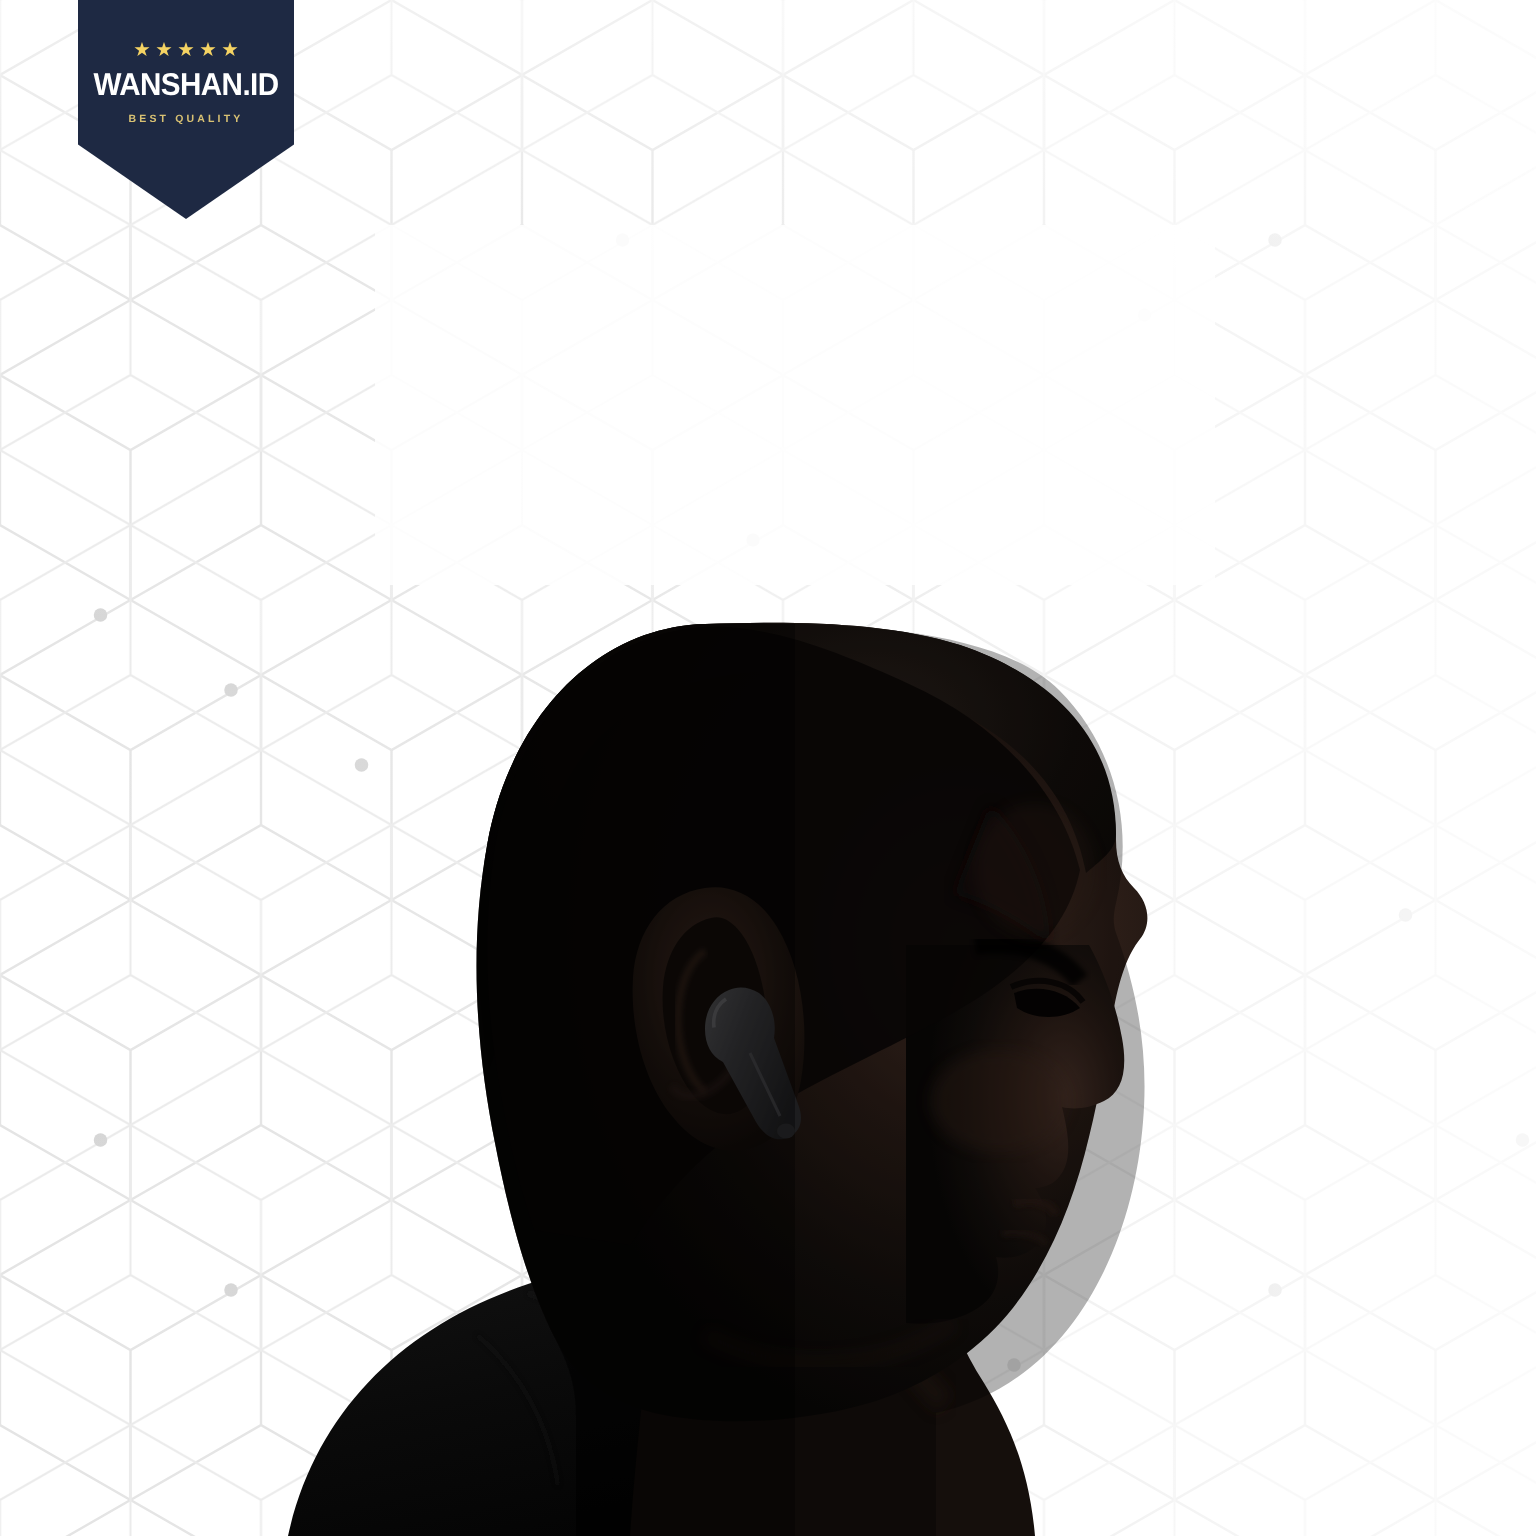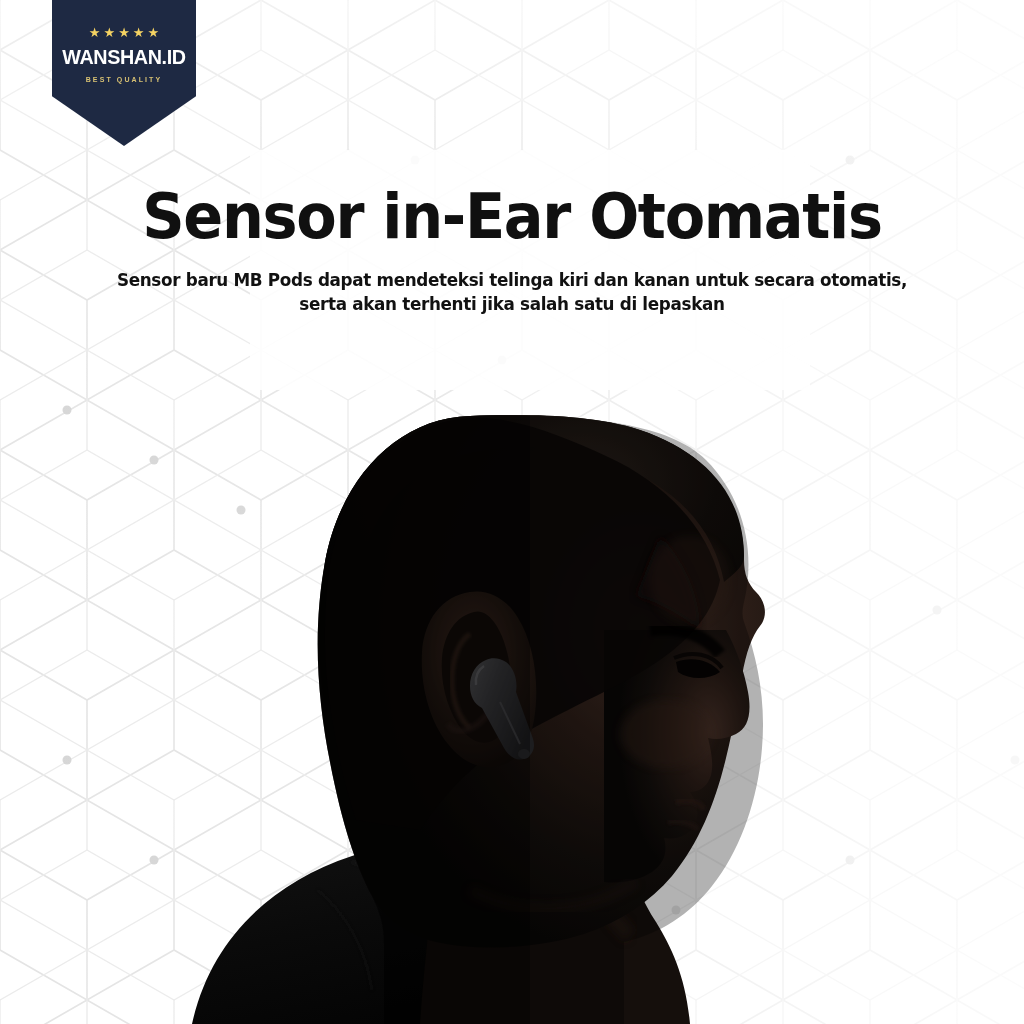--- a/index.html
+++ b/index.html
@@ -368,21 +368,14 @@
         <span>★</span>
         <span>★</span>
         <span>★</span>
         <span>★</span>
       </div>
       <div class="badge-name">WANSHAN.ID</div>
       <div class="badge-tagline">BEST QUALITY</div>
     </div>
   </div>
 
-  <div id="headline-block">
-    <h1 id="headline">Sensor in-Ear Otomatis</h1>
-    <div id="subheadline">
-      <span class="line">Sensor baru MB Pods dapat mendeteksi telinga kiri dan kanan untuk secara otomatis,</span>
-      <span class="line">serta akan terhenti jika salah satu di lepaskan</span>
-    </div>
-  </div>
 
 </div>
 
 </body></html>

